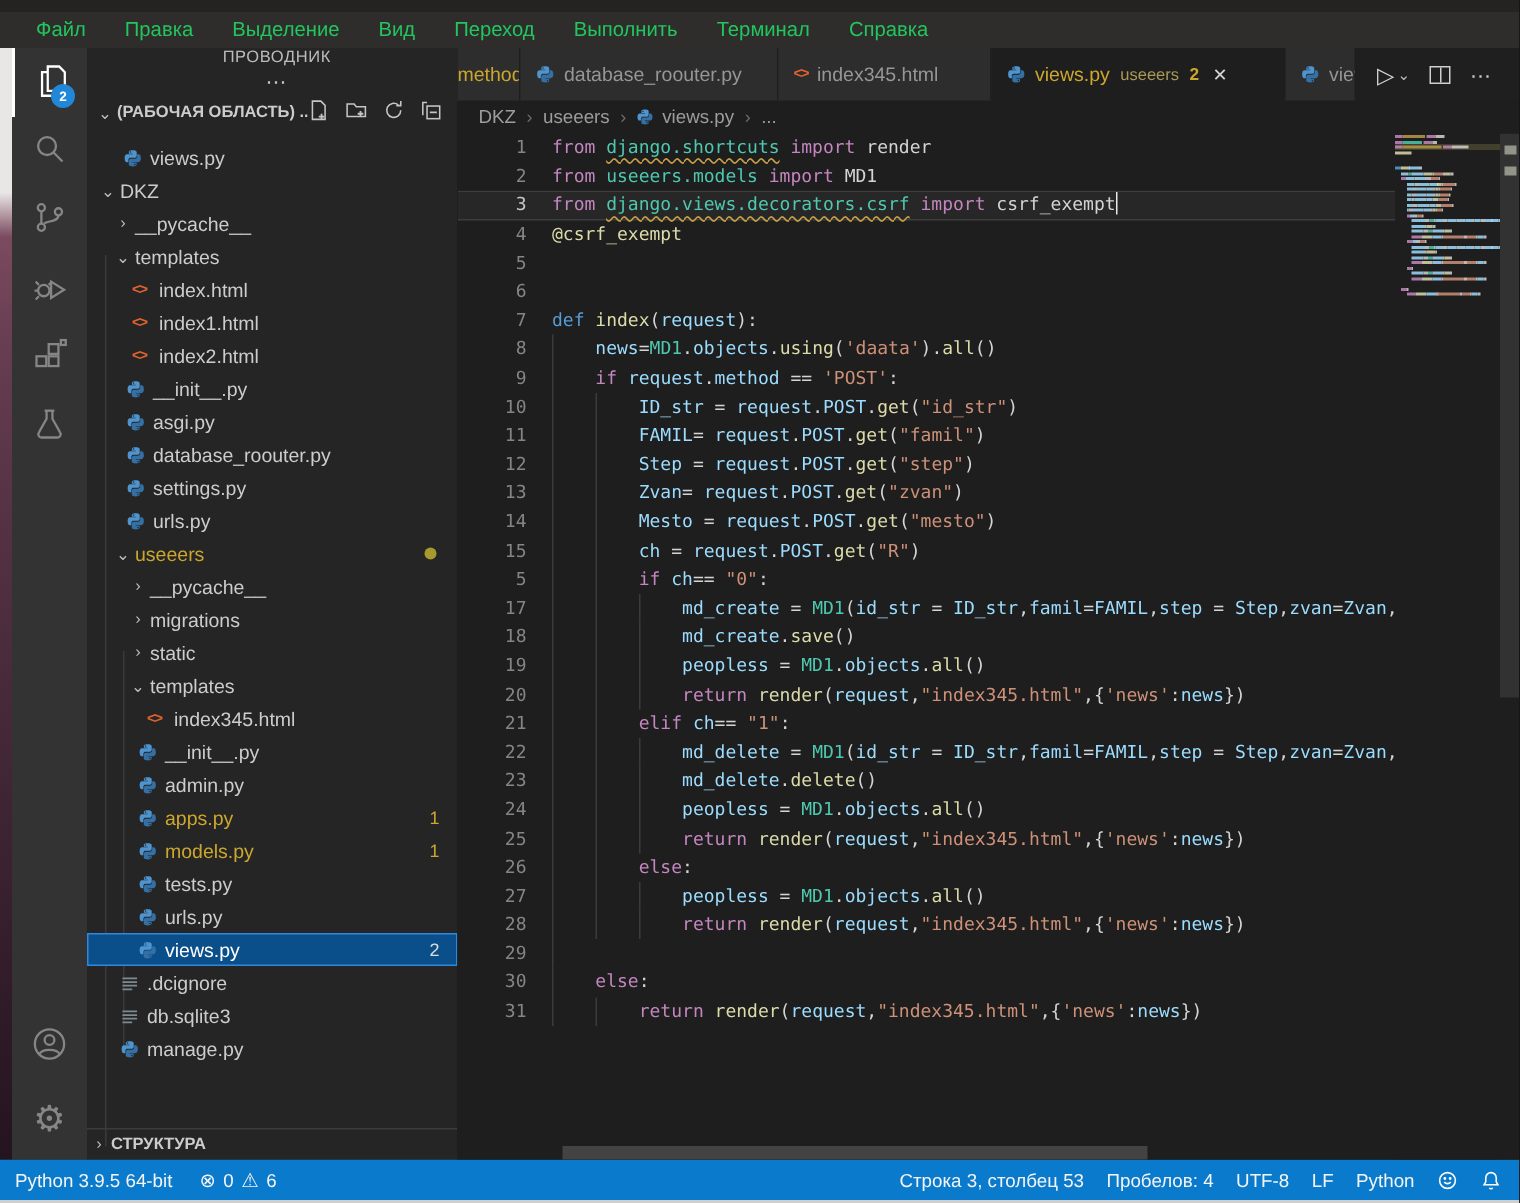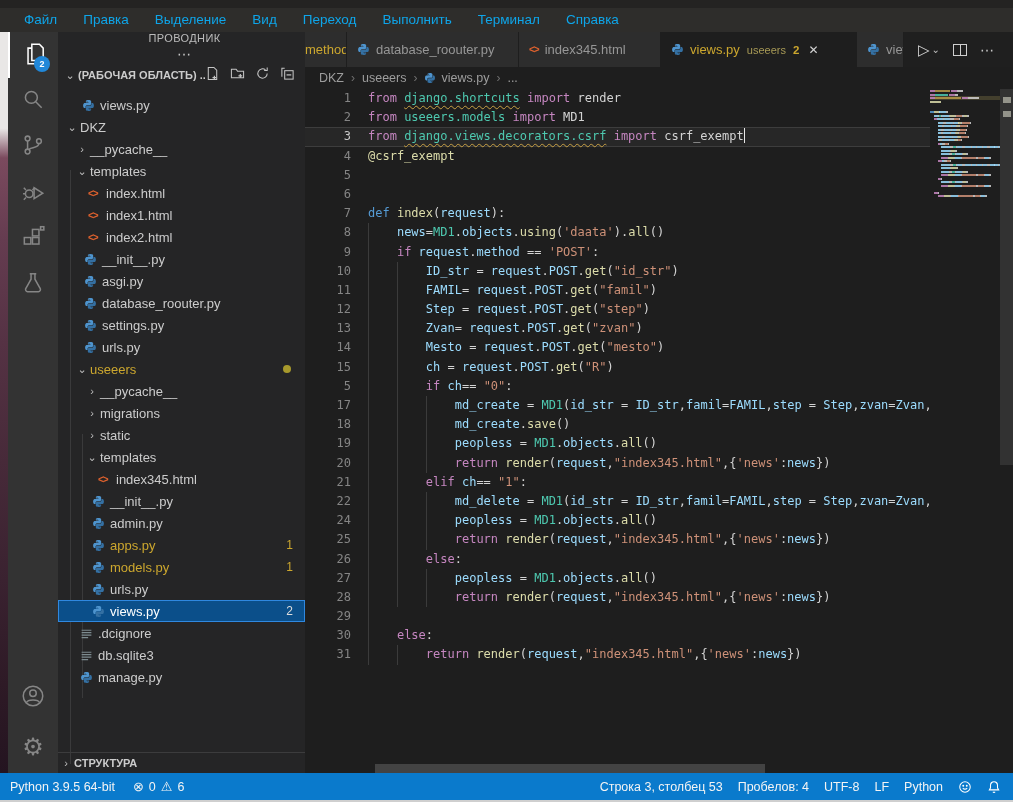--- a/index.html
+++ b/index.html
@@ -3,21 +3,21 @@
 <meta charset="utf-8">
 <style>
   * { margin:0; padding:0; box-sizing:border-box; }
   html,body { background:#111; }
   body { font-family:"Liberation Sans", sans-serif; }
   #app { position:relative; width:1013px; height:802px; overflow:hidden; background:#1e1e1e; color:#ccc; }
 
   
   #titlebar-strip { height:8px; background:#242322; }
   #menubar { height:24px; background:#2e2d2b; display:flex; align-items:center; padding-left:11px; }
-  .menu-item { color:#0ea5e9; font-size:13.5px; padding:0 13px; height:24px; line-height:24px; cursor:default; }
+  .menu-item { color:#22c55e; font-size:13.5px; padding:0 13px; height:24px; line-height:24px; cursor:default; }
 
   
   #main { display:flex; height:741px; }
 
   #desktop-strip { width:8px; height:100%;
     background:linear-gradient(180deg,#e9e7e6 0%,#e9e7e6 13%,#7b4a5e 17%,#653c50 28%,#553244 42%,#472a39 58%,#3a2230 74%,#2e1a26 88%,#241420 100%); }
 
   
   #activitybar { width:50px; background:#333333; display:flex; flex-direction:column; align-items:center; position:relative; }
   .act-item { width:50px; height:46px; display:flex; align-items:center; justify-content:center; position:relative; color:#868686; }
@@ -376,20 +376,29 @@
             <span class="label">models.py</span>
             <span class="row-end">1</span>
           </div>
           <div class="tree-row" style="padding-left: 34px;">
             <span class="tree-icon">
               <svg width="13" height="13" viewBox="0 0 24 24">
                 <path fill="#4e94ce" d="M11.9 2c-5 0-4.7 2.2-4.7 2.2v2.3h4.8v.7H5.3S2 6.8 2 11.9c0 5.1 2.9 4.9 2.9 4.9h1.7v-2.4s-.1-2.9 2.8-2.9h4.8s2.7 0 2.7-2.6V4.6S17.4 2 11.9 2zm-2.6 1.5a.9.9 0 1 1 0 1.8.9.9 0 0 1 0-1.8z"></path>
                 <path fill="#3470a3" d="M12.1 22c5 0 4.7-2.2 4.7-2.2v-2.3H12v-.7h6.7s3.3.4 3.3-4.7c0-5.1-2.9-4.9-2.9-4.9h-1.7v2.4s.1 2.9-2.8 2.9h-4.8s-2.7 0-2.7 2.6v4.3S6.6 22 12.1 22zm2.6-1.5a.9.9 0 1 1 0-1.8.9.9 0 0 1 0 1.8z"></path>
               </svg>
             </span>
+            <span class="label">tests.py</span>
+          </div>
+          <div class="tree-row" style="padding-left: 34px;">
+            <span class="tree-icon">
+              <svg width="13" height="13" viewBox="0 0 24 24">
+                <path fill="#4e94ce" d="M11.9 2c-5 0-4.7 2.2-4.7 2.2v2.3h4.8v.7H5.3S2 6.8 2 11.9c0 5.1 2.9 4.9 2.9 4.9h1.7v-2.4s-.1-2.9 2.8-2.9h4.8s2.7 0 2.7-2.6V4.6S17.4 2 11.9 2zm-2.6 1.5a.9.9 0 1 1 0 1.8.9.9 0 0 1 0-1.8z"></path>
+                <path fill="#3470a3" d="M12.1 22c5 0 4.7-2.2 4.7-2.2v-2.3H12v-.7h6.7s3.3.4 3.3-4.7c0-5.1-2.9-4.9-2.9-4.9h-1.7v2.4s.1 2.9-2.8 2.9h-4.8s-2.7 0-2.7 2.6v4.3S6.6 22 12.1 22zm2.6-1.5a.9.9 0 1 1 0-1.8.9.9 0 0 1 0 1.8z"></path>
+              </svg>
+            </span>
             <span class="label">urls.py</span>
           </div>
           <div class="tree-row selected" style="padding-left: 34px;">
             <span class="tree-icon">
               <svg width="13" height="13" viewBox="0 0 24 24">
                 <path fill="#4e94ce" d="M11.9 2c-5 0-4.7 2.2-4.7 2.2v2.3h4.8v.7H5.3S2 6.8 2 11.9c0 5.1 2.9 4.9 2.9 4.9h1.7v-2.4s-.1-2.9 2.8-2.9h4.8s2.7 0 2.7-2.6V4.6S17.4 2 11.9 2zm-2.6 1.5a.9.9 0 1 1 0 1.8.9.9 0 0 1 0-1.8z"></path>
                 <path fill="#3470a3" d="M12.1 22c5 0 4.7-2.2 4.7-2.2v-2.3H12v-.7h6.7s3.3.4 3.3-4.7c0-5.1-2.9-4.9-2.9-4.9h-1.7v2.4s.1 2.9-2.8 2.9h-4.8s-2.7 0-2.7 2.6v4.3S6.6 22 12.1 22zm2.6-1.5a.9.9 0 1 1 0-1.8.9.9 0 0 1 0 1.8z"></path>
               </svg>
             </span>
             <span class="label">views.py</span>
@@ -620,20 +629,27 @@
               <span class="guide" style="left: 91.9px;"></span>
               <span class="gutter">21</span>
               <span class="code-text"><span style="color: rgb(212, 212, 212);">        </span><span style="color: rgb(197, 134, 192);">elif </span><span style="color: rgb(156, 220, 254);">ch</span><span style="color: rgb(212, 212, 212);">== </span><span style="color: rgb(206, 145, 120);">"1"</span><span style="color: rgb(212, 212, 212);">:</span></span>
             </div>
             <div class="code-row">
               <span class="guide" style="left: 63px;"></span>
               <span class="guide" style="left: 91.9px;"></span>
               <span class="guide" style="left: 120.8px;"></span>
               <span class="gutter">22</span>
               <span class="code-text"><span style="color: rgb(212, 212, 212);">            </span><span style="color: rgb(156, 220, 254);">md_delete</span><span style="color: rgb(212, 212, 212);"> = </span><span style="color: rgb(78, 201, 176);">MD1</span><span style="color: rgb(212, 212, 212);">(</span><span style="color: rgb(156, 220, 254);">id_str</span><span style="color: rgb(212, 212, 212);"> = </span><span style="color: rgb(156, 220, 254);">ID_str</span><span style="color: rgb(212, 212, 212);">,</span><span style="color: rgb(156, 220, 254);">famil</span><span style="color: rgb(212, 212, 212);">=</span><span style="color: rgb(156, 220, 254);">FAMIL</span><span style="color: rgb(212, 212, 212);">,</span><span style="color: rgb(156, 220, 254);">step</span><span style="color: rgb(212, 212, 212);"> = </span><span style="color: rgb(156, 220, 254);">Step</span><span style="color: rgb(212, 212, 212);">,</span><span style="color: rgb(156, 220, 254);">zvan</span><span style="color: rgb(212, 212, 212);">=</span><span style="color: rgb(156, 220, 254);">Zvan</span><span style="color: rgb(212, 212, 212);">,</span></span>
+            </div>
+            <div class="code-row">
+              <span class="guide" style="left: 63px;"></span>
+              <span class="guide" style="left: 91.9px;"></span>
+              <span class="guide" style="left: 120.8px;"></span>
+              <span class="gutter">23</span>
+              <span class="code-text"><span style="color: rgb(212, 212, 212);">            </span><span style="color: rgb(156, 220, 254);">md_delete</span><span style="color: rgb(212, 212, 212);">.</span><span style="color: rgb(220, 220, 170);">delete</span><span style="color: rgb(212, 212, 212);">()</span></span>
             </div>
             <div class="code-row">
               <span class="guide" style="left: 63px;"></span>
               <span class="guide" style="left: 91.9px;"></span>
               <span class="guide" style="left: 120.8px;"></span>
               <span class="gutter">24</span>
               <span class="code-text"><span style="color: rgb(212, 212, 212);">            </span><span style="color: rgb(156, 220, 254);">peopless</span><span style="color: rgb(212, 212, 212);"> = </span><span style="color: rgb(78, 201, 176);">MD1</span><span style="color: rgb(212, 212, 212);">.</span><span style="color: rgb(156, 220, 254);">objects</span><span style="color: rgb(212, 212, 212);">.</span><span style="color: rgb(220, 220, 170);">all</span><span style="color: rgb(212, 212, 212);">()</span></span>
             </div>
             <div class="code-row">
               <span class="guide" style="left: 63px;"></span>

